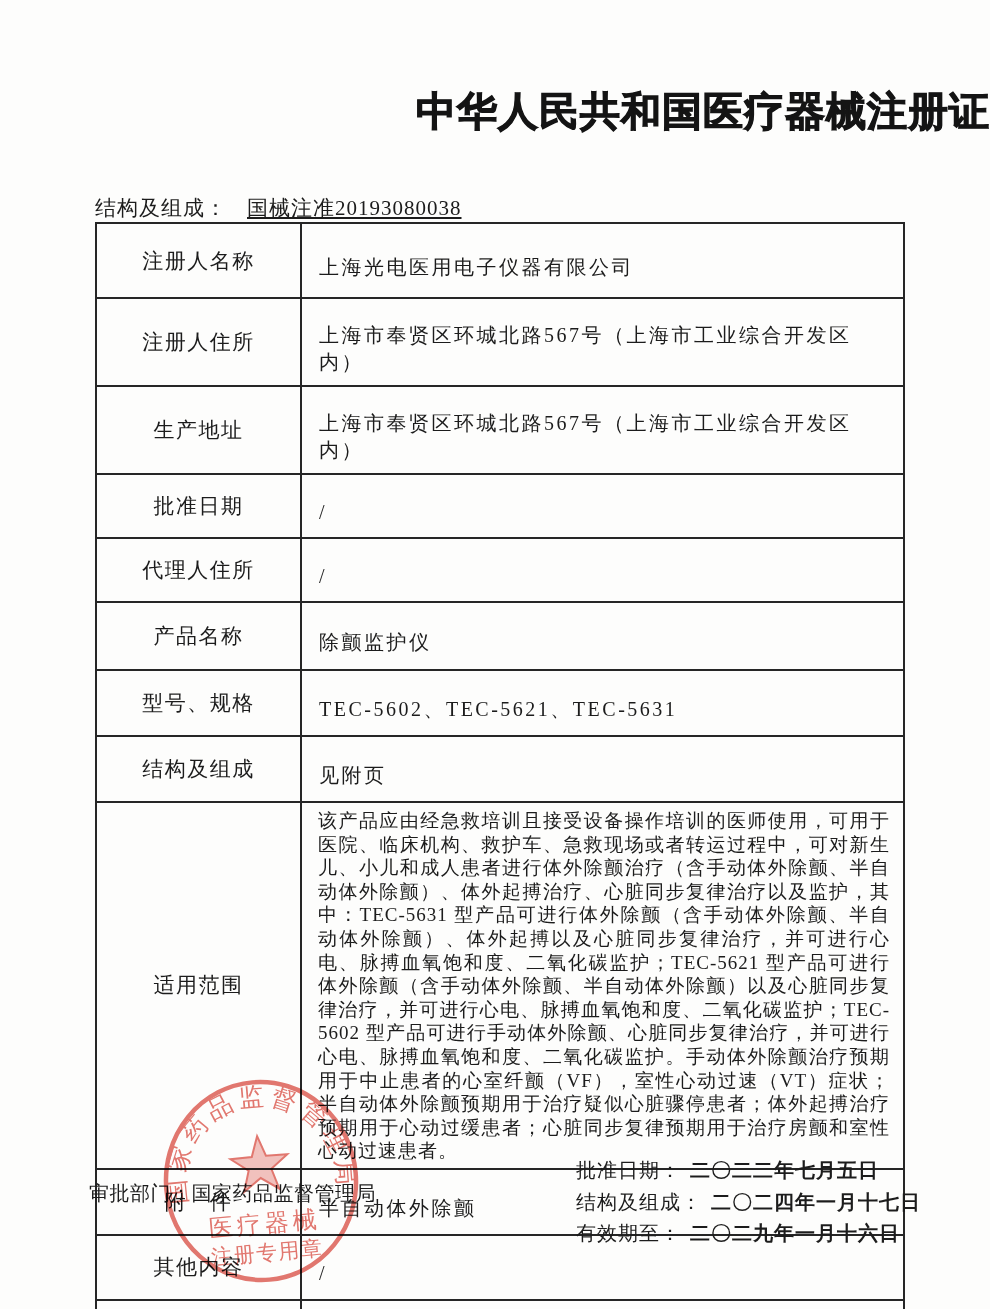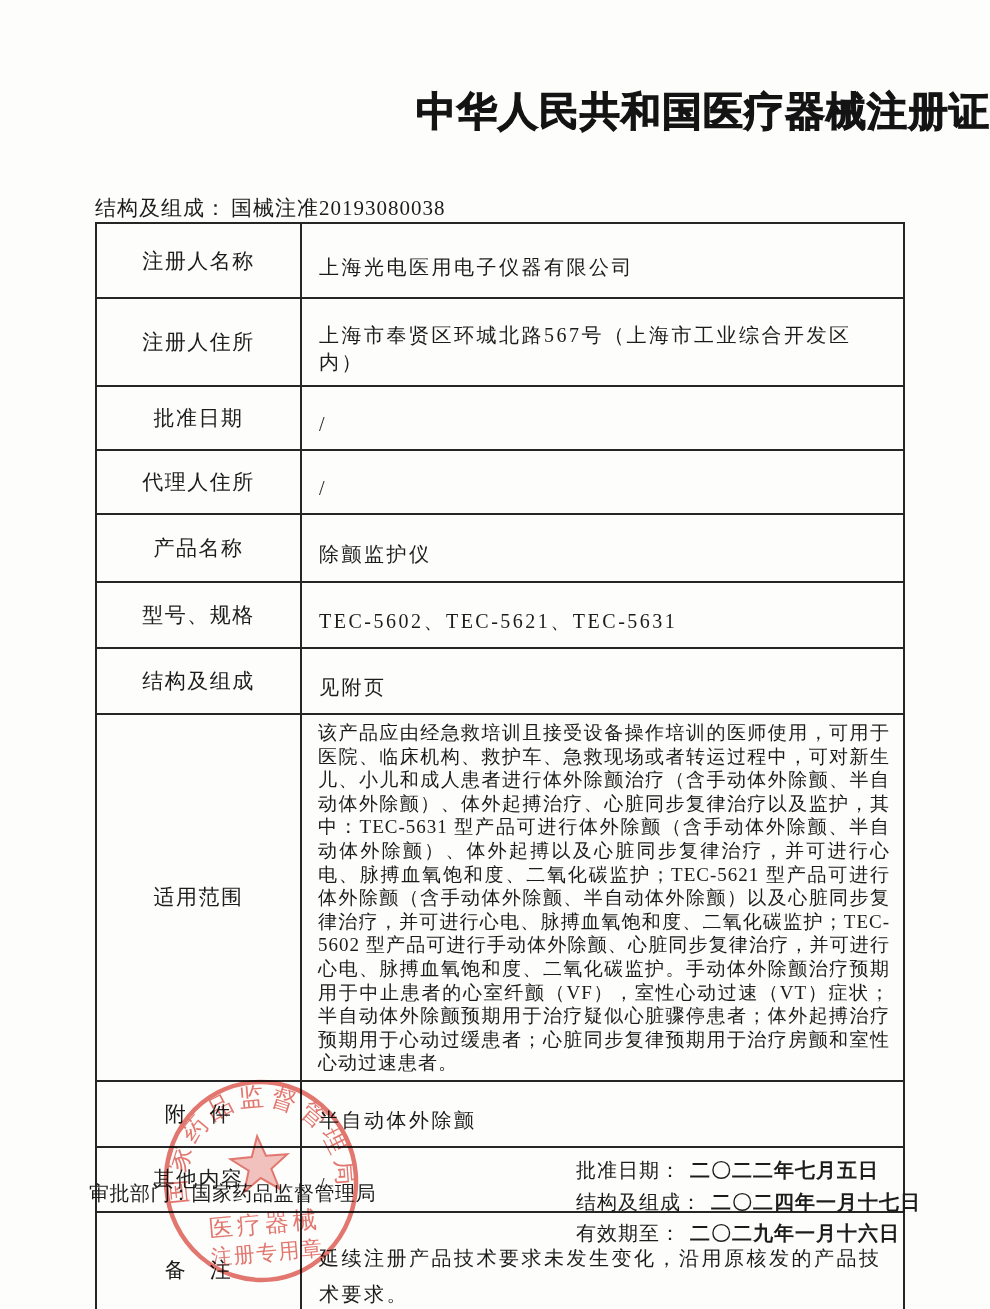--- a/index.html
+++ b/index.html
@@ -16,21 +16,21 @@
     text-align:right;
     font-size:40px;font-weight:bold;
     letter-spacing:1px;
     -webkit-text-stroke:1.1px #141414;
     color:#141414;
   }
   .reg-line{
     position:absolute;left:95px;top:194px;
     font-size:21px;letter-spacing:1px;
   }
-  .reg-line .reg-no{margin-left:4px;}
+  .reg-line .reg-no{margin-left:20px;text-decoration:underline;}
   table.cert{
     position:absolute;left:95px;top:222px;
     width:810px;
     border-collapse:collapse;
     table-layout:fixed;
   }
   table.cert td{
     border:2px solid #262626;
     vertical-align:middle;
     overflow:hidden;
@@ -91,20 +91,24 @@
 <table class="cert">
   <tbody>
       <tr class="r0">
         <td class="label-cell">注册人名称</td>
         <td class="value-cell">上海光电医用电子仪器有限公司</td>
       </tr>
       <tr class="r1">
         <td class="label-cell">注册人住所</td>
         <td class="value-cell">上海市奉贤区环城北路567号（上海市工业综合开发区内）</td>
       </tr>
+      <tr class="r2">
+        <td class="label-cell">生产地址</td>
+        <td class="value-cell">上海市奉贤区环城北路567号（上海市工业综合开发区内）</td>
+      </tr>
       <tr class="r3">
         <td class="label-cell">批准日期</td>
         <td class="value-cell">/</td>
       </tr>
       <tr class="r4">
         <td class="label-cell">代理人住所</td>
         <td class="value-cell">/</td>
       </tr>
       <tr class="r5">
         <td class="label-cell">产品名称</td>

